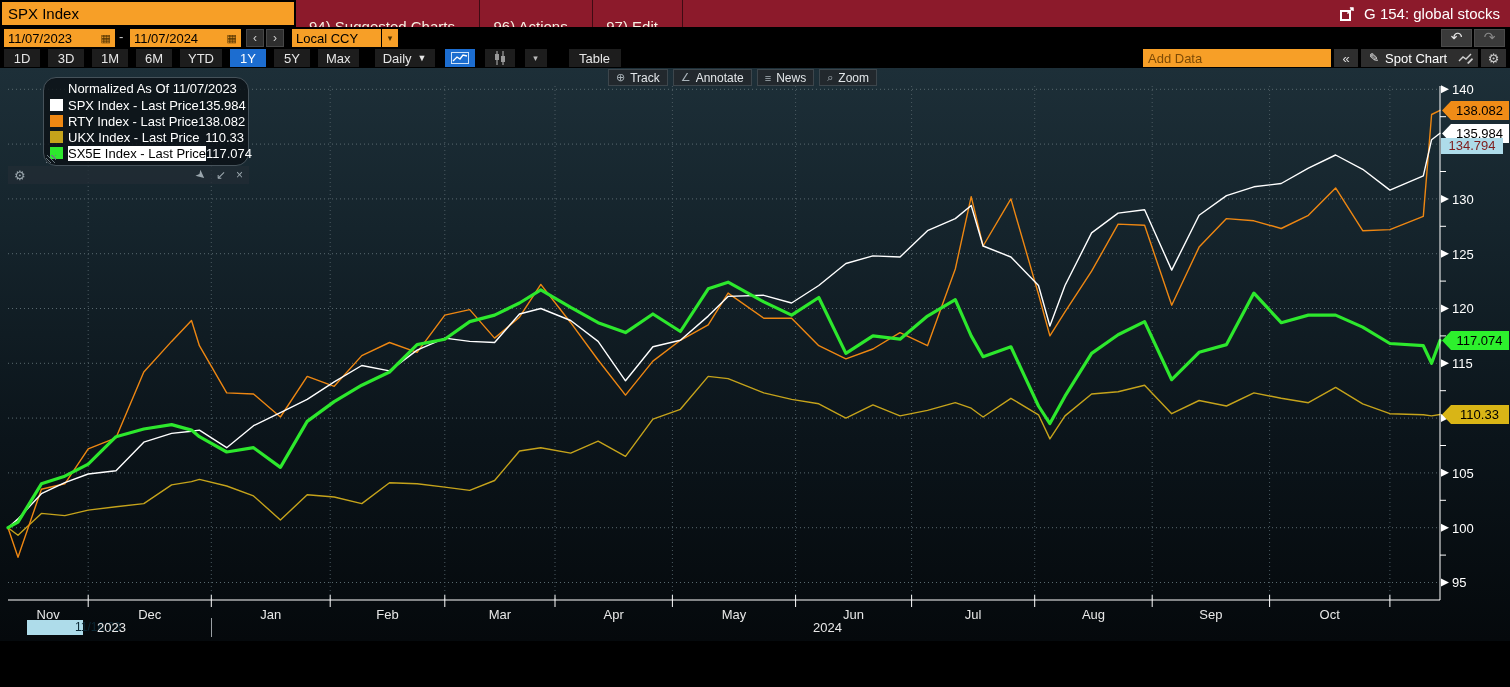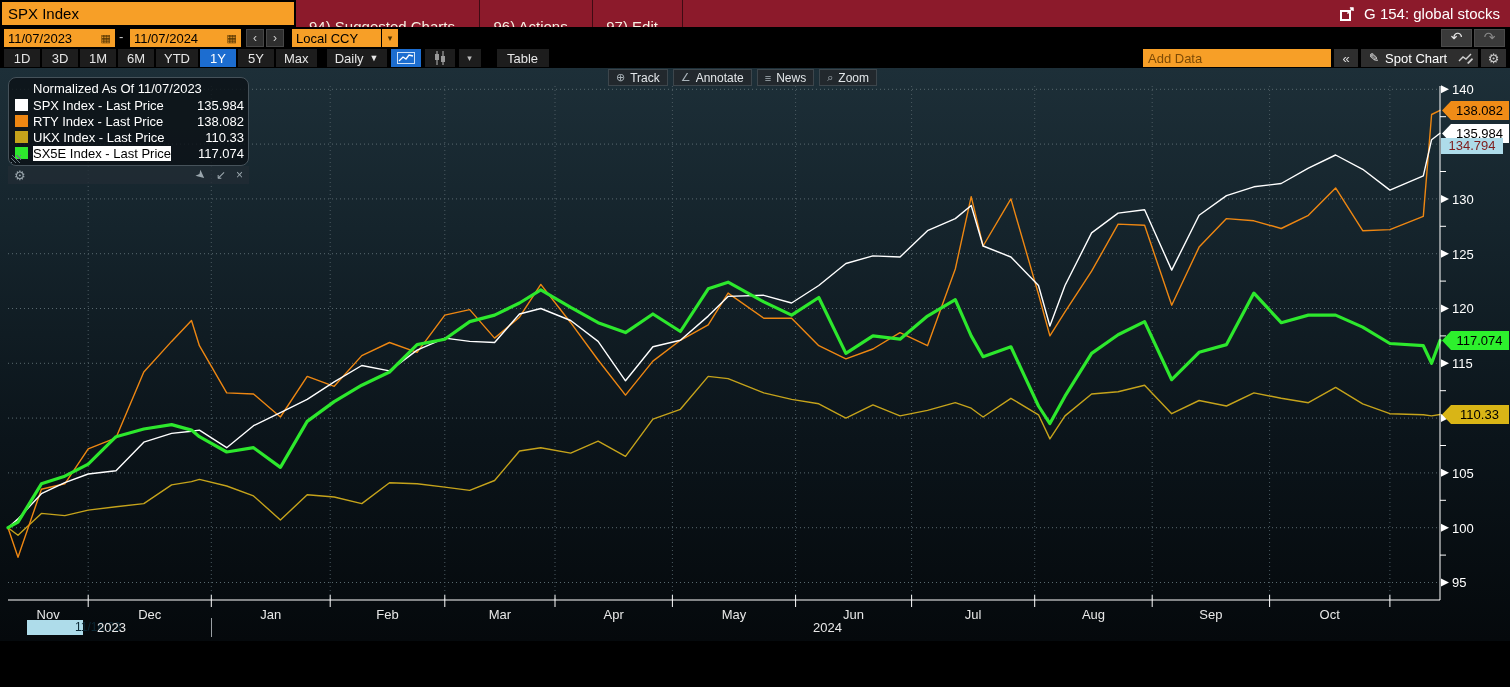--- a/index.html
+++ b/index.html
@@ -35,21 +35,21 @@
   .mini-caret-btn { position:absolute; top:2px; width:16px; height:18px; background:#f79f27;
     color:#4d3000; font-size:9px; display:flex; align-items:center; justify-content:center; }
   #undo-btn,#redo-btn { position:absolute; top:2px; width:31px; height:18px; background:#3a3a3a;
     border:1px solid #4a4a4a; font-size:14px; line-height:15px; text-align:center; cursor:default; }
   #undo-btn { left:1441px; color:#e8e8e8; }
   #redo-btn { left:1474px; color:#8a8a8a; }
   #date-dash { position:absolute; left:119px; top:2px; color:#ccc; font-size:13px; }
 
   
   #row3 { position:absolute; left:0; top:48px; width:1510px; height:20px; background:#000; }
-  #periods { position:absolute; left:4px; top:1px; display:flex; gap:2px; }
+  #periods { position:absolute; left:4px; top:1px; display:flex; gap:8px; }
   .pbtn { height:18px; min-width:36px; padding:0 8px; background:#1d1d1d; color:#e6e6e6;
     font-size:13px; display:flex; align-items:center; justify-content:center; cursor:default; }
   .pbtn.sel { background:#1c6dd0; color:#fff; }
   #freq-btn { margin-left:8px; min-width:60px; }
   #freq-btn .caret { font-size:9px; margin-left:6px; }
   .icon-btn { height:18px; width:30px; background:#1d1d1d; display:flex; align-items:center;
     justify-content:center; cursor:default; margin-left:2px; }
   .icon-btn.sel { background:#1c6dd0; }
   #table-btn { margin-left:14px; min-width:52px; }
   #add-data-input { position:absolute; left:1143px; top:1px; width:188px; height:18px;
@@ -73,22 +73,22 @@
     background:linear-gradient(180deg,#1d2f38 0%,#15242c 28%,#0b141a 65%,#05090c 100%); }
   #chart svg { position:absolute; left:0; top:0; }
 
   #chart-toolbar { position:absolute; left:608px; top:1px; display:flex; gap:5px; }
   .ct-btn { height:17px; background:#22282d; border:1px solid #3d464c; color:#e2e6e9;
     font-size:12px; display:flex; align-items:center; gap:5px; padding:0 7px; cursor:default; }
   .ct-btn .ct-ic { color:#aab4ba; font-size:11px; }
 
   
   #legend { position:absolute; left:8px; top:9px; width:241px; }
-  #legend-box { background:rgba(12,18,23,.84); border:1px solid #46525a; border-radius:8px;
-    padding:3px 4px 4px 6px; position:relative; }
+  #legend-box { background:rgba(12,18,23,.84); border:1px solid #46525a; border-radius:13px;
+    padding:3px 4px 4px 6px; position:relative;margin-left:35px; }
   #legend-title { color:#fff; font-size:13px; padding-left:18px; height:16px; line-height:16px; }
   .lg-row { display:flex; align-items:center; height:16px; cursor:default; }
   .lg-swatch { width:13px; height:12px; margin-right:5px; flex:0 0 13px; }
   .lg-label { color:#fff; font-size:13px; white-space:nowrap; }
   .lg-label.hl { background:#fff; color:#000; }
   .lg-val { margin-left:auto; color:#fff; font-size:13px; }
   #legend-grip { position:absolute; left:2px; bottom:2px; width:10px; height:8px;
     background:repeating-linear-gradient(45deg,#6b7880 0 1px,transparent 1px 3px); }
   #legend-footer { margin-top:0; height:18px; background:rgba(34,44,52,.8);
     display:flex; align-items:center; padding:0 6px; color:#9aa6ad; }

